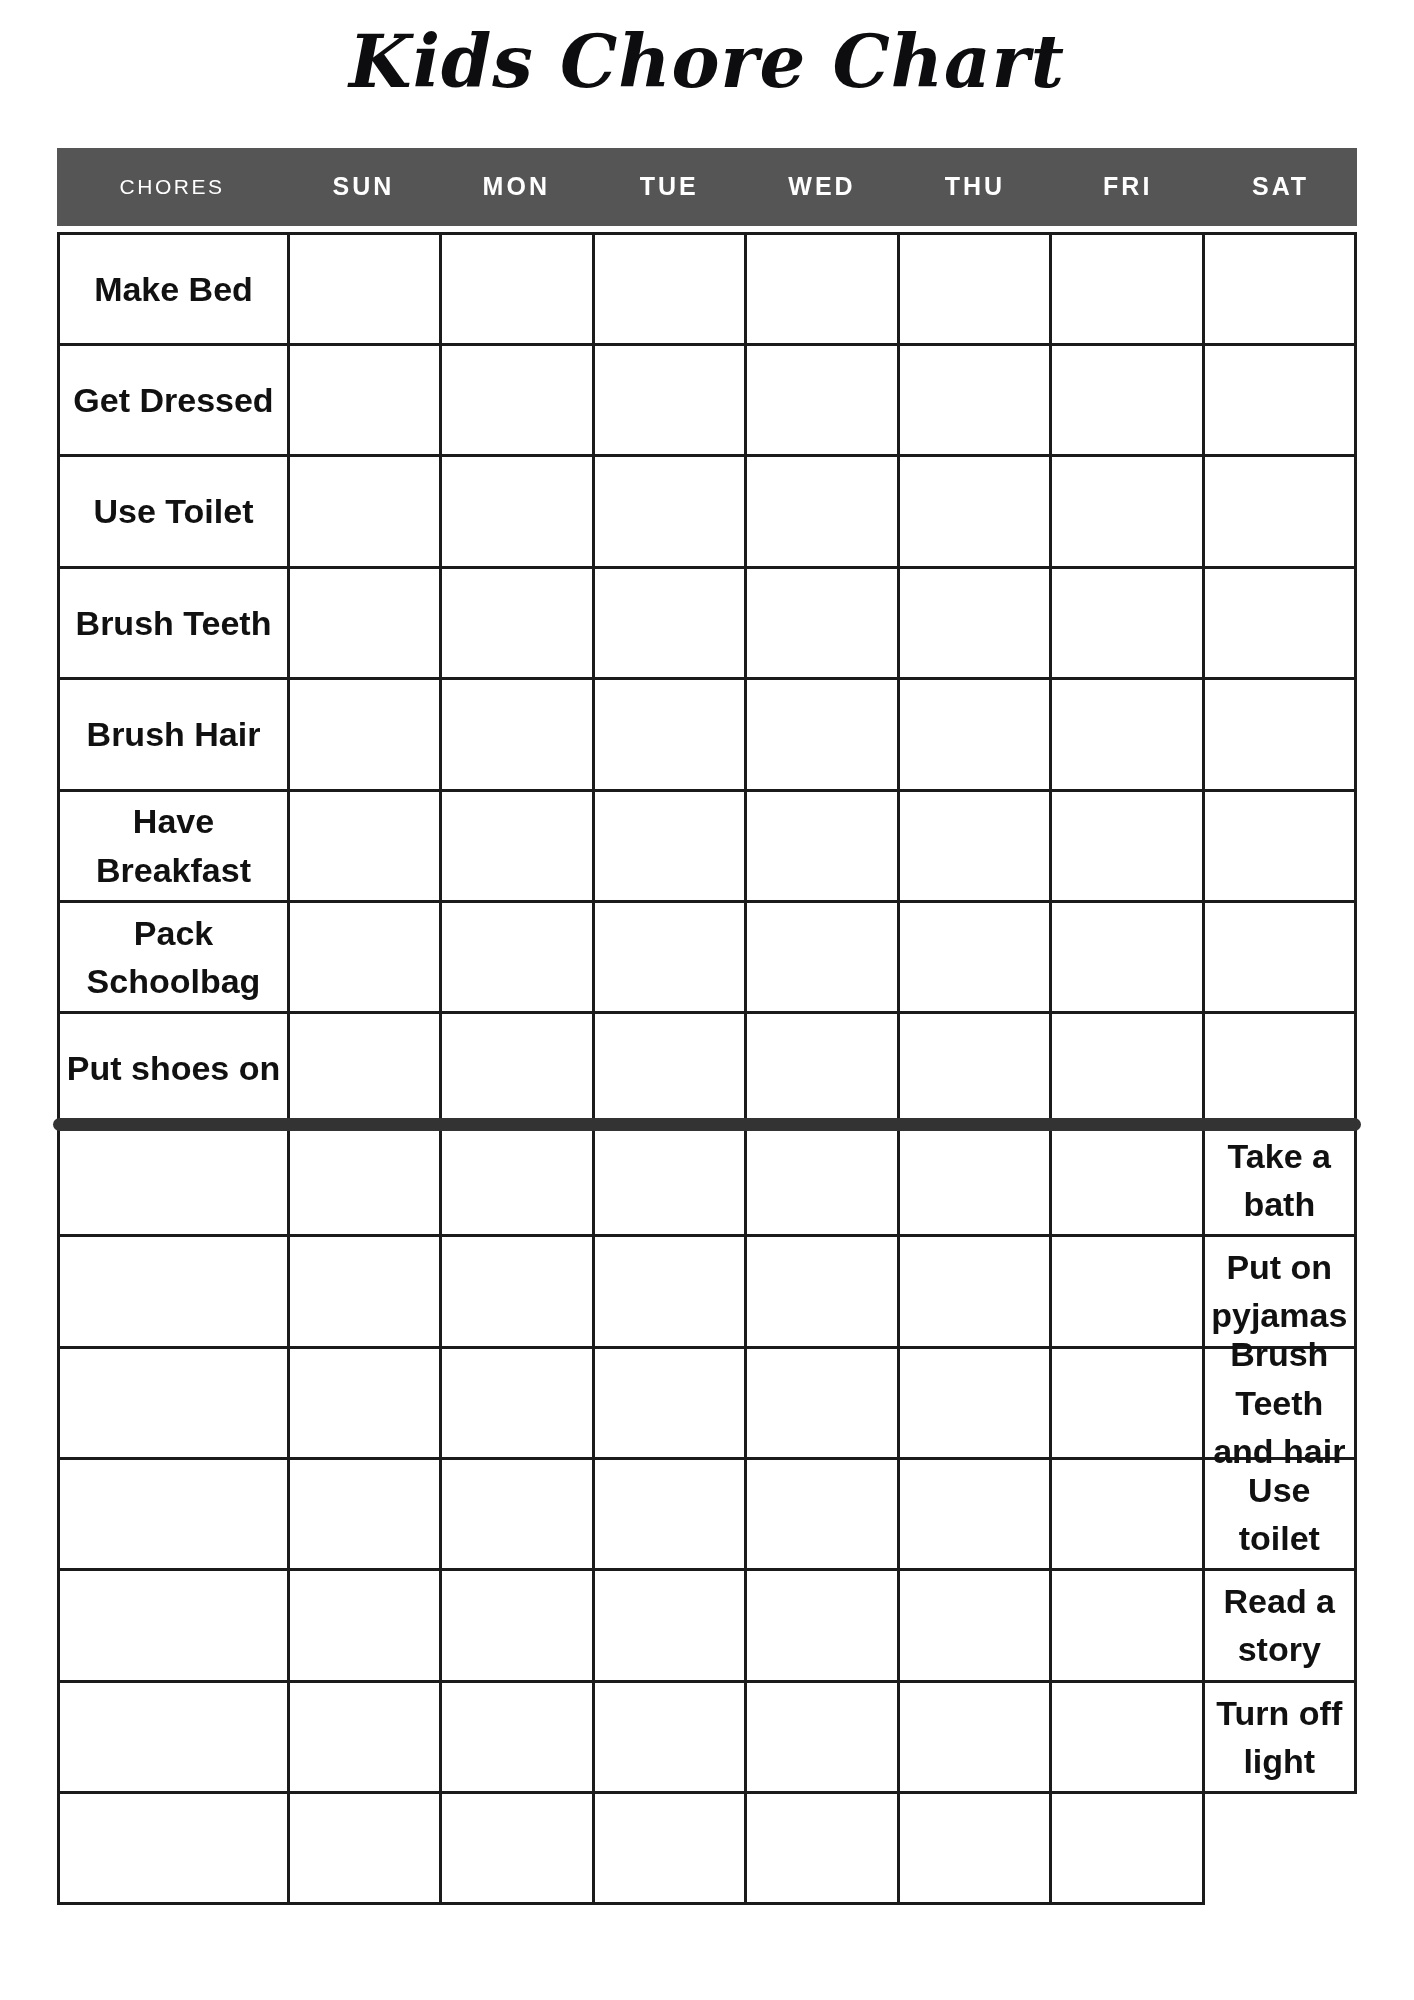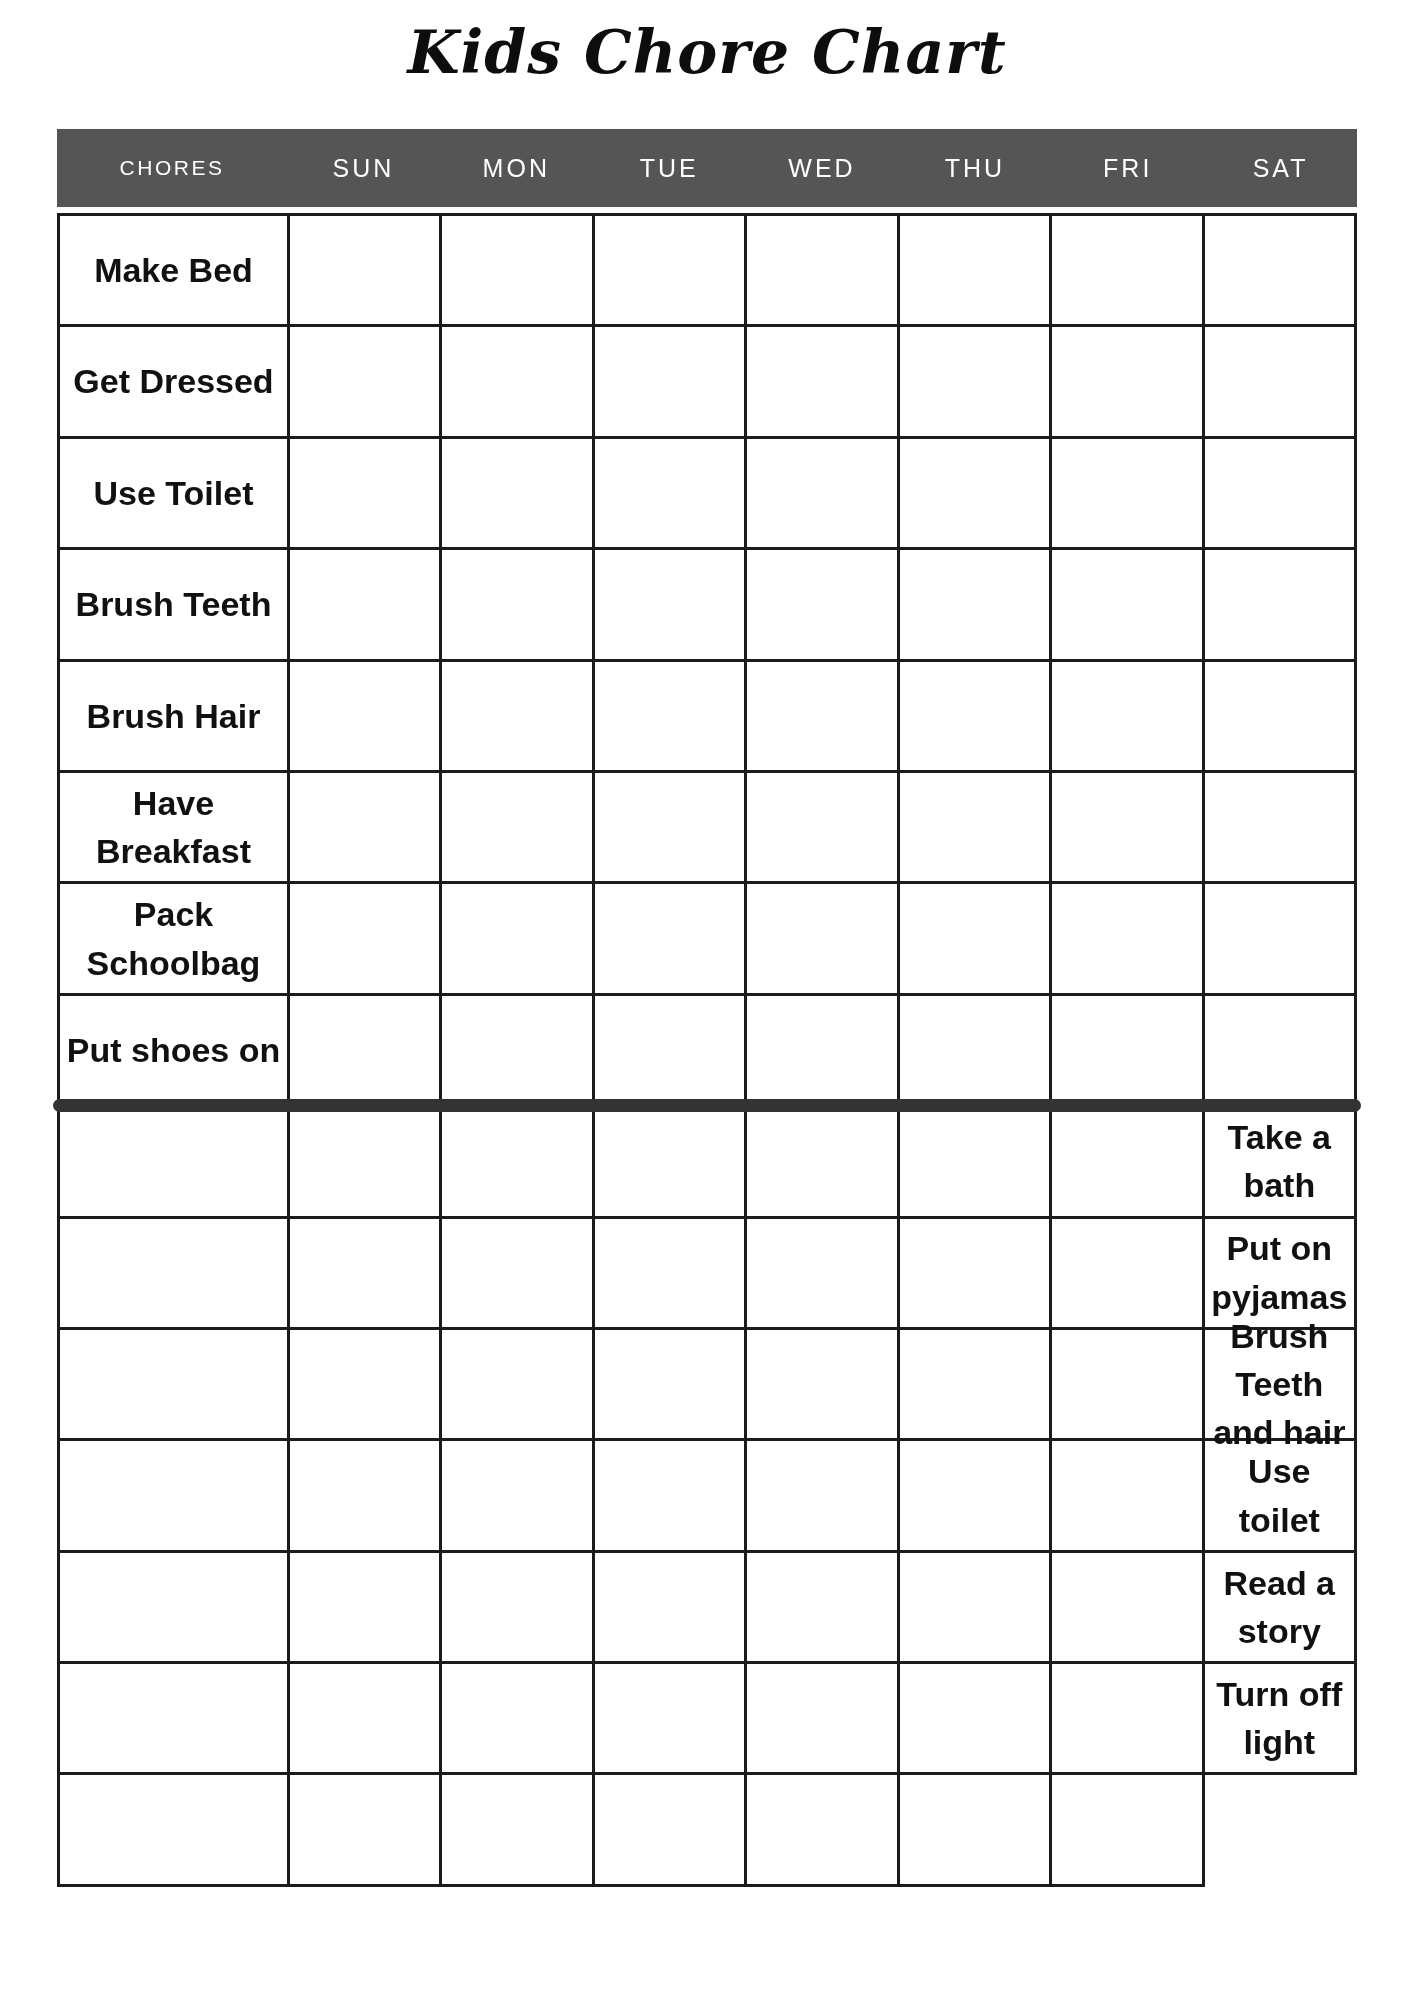--- a/index.html
+++ b/index.html
@@ -16,21 +16,21 @@
     width: 1414px;
     height: 2000px;
     background: #ffffff;
   }
   .title {
     margin: 6px 0 0 0;
     text-align: center;
     font-family: "DejaVu Serif", serif;
     font-style: italic;
     font-weight: 700;
-    font-size: 60px;
+    font-size: 72px;
     line-height: 1.55;
     letter-spacing: 1px;
     color: var(--title-text, #0d0d10);
   }
   .chart {
     position: relative;
     width: 1300px;
     margin: 30px auto 0 auto;
   }
   .head {
@@ -38,21 +38,21 @@
     grid-template-columns: 230px repeat(7, 1fr);
     align-items: center;
     height: 78px;
     background: var(--header-bg, #555555);
     color: var(--header-text, #ffffff);
     margin-bottom: 6px;
   }
   .head-cell {
     text-align: center;
     font-size: 25px;
-    font-weight: 400;
+    font-weight: 700;
     letter-spacing: 3px;
     white-space: nowrap;
   }
   .head-cell.chores {
     font-size: 21px;
     font-weight: 400;
     letter-spacing: 2.5px;
   }
   .grid {
     display: grid;

